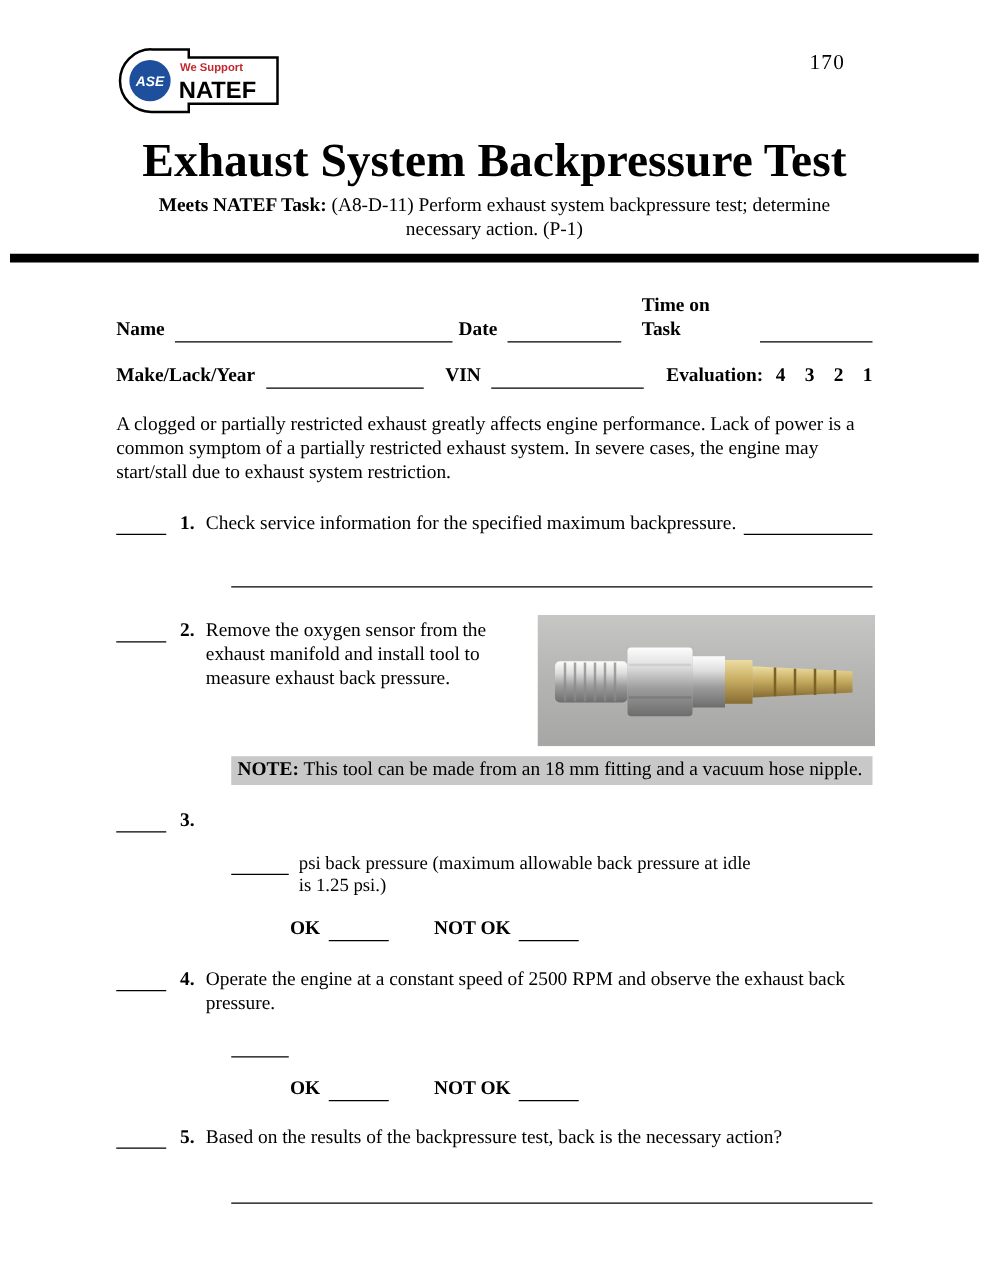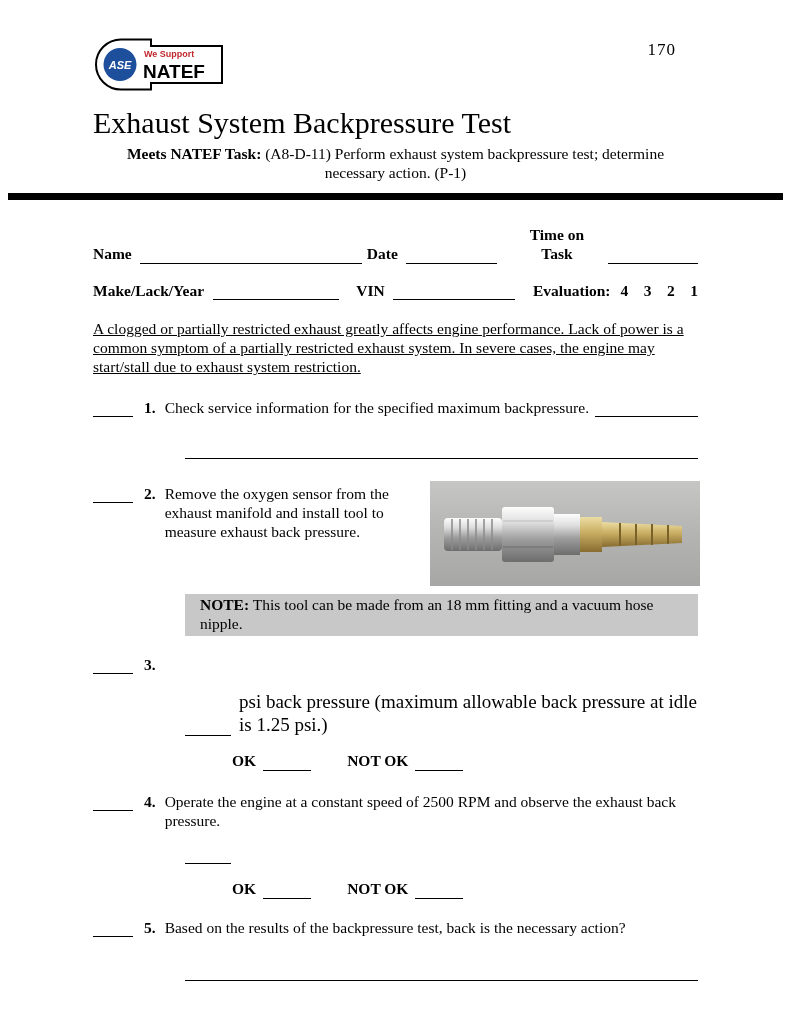--- a/index.html
+++ b/index.html
@@ -10,61 +10,61 @@
   }
   .page { width: 791px; height: 1024px; padding: 36px 93px 0; box-sizing: border-box; overflow: hidden; position: relative; }
 
   .topbar { display: flex; justify-content: space-between; align-items: flex-start; }
   .pagenum { font-size: 17px; padding-right: 22px; letter-spacing: 1px; padding-top: 4px; }
 
   .asetext   { font: italic bold 11px "Liberation Sans", sans-serif; fill: #ffffff; text-anchor: middle; }
   .supporttext { font: bold 9px "Liberation Sans", sans-serif; fill: #c1272d; }
   .brandtext { font: bold 19px "Liberation Sans", sans-serif; fill: #000000; }
 
-  .title { font-size: 30px; font-weight: normal; margin-top: 8px; }
+  .title { font-size: 38px; font-weight: bold; text-align: center; margin-top: 8px; }
   .taskline { font-size: 15.5px; text-align: center; margin-top: 3px; }
   .pre { white-space: pre-line; }
   .b { font-weight: bold; }
 
   .rule { height: 7px; background: #000; margin: 10px -85px 0; }
 
   .formrow { display: flex; align-items: flex-end; font-weight: bold; font-size: 15.5px; }
   .row-name { margin-top: 26px; }
   .row-make { margin-top: 18px; }
   .bl { display: inline-block; border-bottom: 1.5px solid #000; height: 16px; box-sizing: border-box; }
   .bl-name { width: 228px; margin-left: 8px; }
   .lbl-date { margin-left: 5px; }
   .bl-date { width: 94px; margin-left: 8px; }
-  .lbl-time { margin-left: 16px; text-align: center; }
+  .lbl-time { margin-left: 16px; }
   .bl-time { width: 92px; margin-left: 8px; }
   .bl-make { width: 132px; margin-left: 9px; }
   .lbl-vin { margin-left: 17px; text-align: right; }
   .bl-vin { width: 128px; margin-left: 8px; }
   .lbl-eval { margin-left: 18px; }
   .eval-values { margin-left: 10px; white-space: pre; }
 
-  .intro { margin-top: 20px; font-size: 15.5px; text-decoration: underline; }
+  .intro { margin-top: 20px; font-size: 15.5px; }
 
   .item { display: flex; align-items: flex-start; font-size: 15.5px; }
   .lead { width: 40px; height: 17px; border-bottom: 1.5px solid #000; flex: none; }
   .inum { font-weight: bold; margin: 0 9px 0 11px; flex: none; }
   .itext { white-space: pre-line; }
   .itext-narrow { width: 255px; flex: none; }
   .tailbl { flex: 1; height: 17px; border-bottom: 1.5px solid #000; margin-left: 6px; }
 
   .ansline { border-bottom: 1.5px solid #000; height: 0; margin-left: 92px; }
 
   .photo { width: 270px; height: 105px; flex: none; margin-left: 10px; margin-top: -4px; }
 
-  .notebar { background: #c8c8c8; margin-left: 92px; padding: 2px 15px; font-size: 15.5px; }
+  .notebar { background: #c8c8c8; margin-left: 92px; padding: 2px 5px; font-size: 15.5px; }
 
   .ml92 { margin-left: 92px; }
   .ml139 { margin-left: 139px; }
 
-  .psirow { display: flex; align-items: flex-end; font-size: 19px; }
+  .psirow { display: flex; align-items: flex-start; font-size: 15px; }
   .psi-bl { width: 46px; height: 17px; border-bottom: 1.5px solid #000; flex: none; margin-right: 8px; }
   .psi-text { white-space: pre-line; max-width: 470px; }
 
   .okrow { font-size: 15.5px; font-weight: bold; }
   .ok-bl { display: inline-block; width: 48px; height: 16px; border-bottom: 1.5px solid #000; vertical-align: bottom; margin-left: 7px; }
   .notok { margin-left: 36px; }
 
   .mt-i1 { margin-top: 22px; }
   .mt-a1 { margin-top: 40px; }
   .mt-i2 { margin-top: 26px; }

